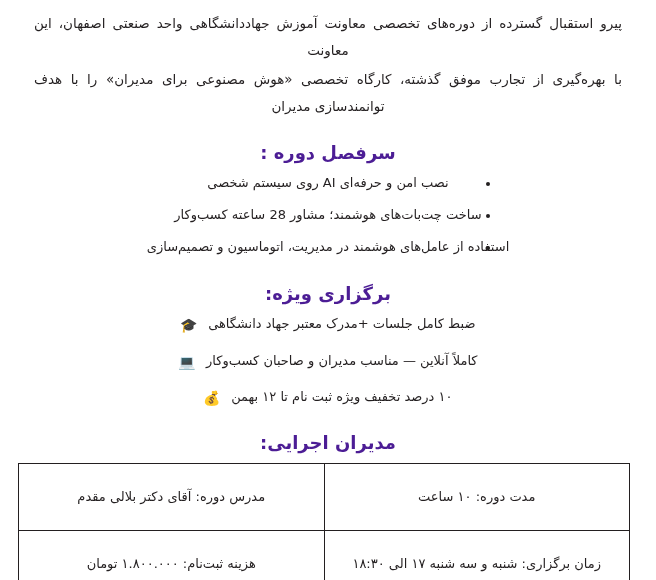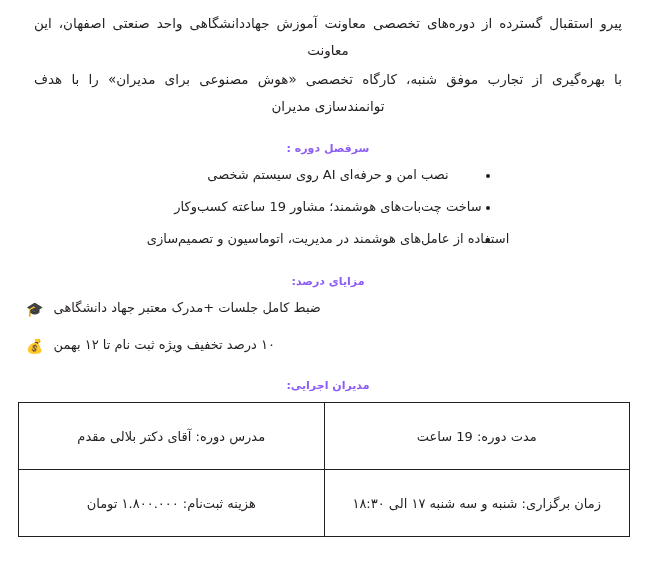--- a/index.html
+++ b/index.html
@@ -26,25 +26,25 @@
     font-size: 13.5px;
     line-height: 2.0;
     text-align: justify;
     text-align-last: center;
     margin: 0 8px;
   }
   .intro p {
     margin: 0 0 2px 0;
   }
   .section-title {
-    font-size: 11px;
+    font-size: 18px;
     font-weight: bold;
     text-align: center;
     margin: 22px 0 10px 0;
-    color: #8b5cf6;
+    color: #4c1d95;
   }
   .section-title.tight {
     margin-top: 26px;
   }
   ul.bullets {
     list-style: none;
     margin: 0;
     padding: 0;
     font-size: 13px;
     line-height: 1.55;
@@ -62,21 +62,21 @@
     background: #231f20;
     border-radius: 50%;
     vertical-align: middle;
     position: absolute;
     top: 9px;
     right: 140px;
   }
   .benefits {
     font-size: 13px;
     line-height: 1.6;
-    text-align: left;
+    text-align: center;
   }
   .benefit-row {
     margin: 0 0 14px 0;
     white-space: nowrap;
   }
   .benefit-row .emoji {
     display: inline-block;
     font-size: 14px;
     margin-right: 6px;
     vertical-align: -2px;
@@ -99,59 +99,63 @@
     padding: 18px 6px;
   }
 </style>
 </head>
 <body>
 
 <div class="page">
 
   <div class="intro">
     <p>پیرو استقبال گسترده از دوره‌های تخصصی معاونت آموزش جهاددانشگاهی واحد صنعتی اصفهان، این معاونت</p>
-    <p>با بهره‌گیری از تجارب موفق شنبه، کارگاه تخصصی «هوش مصنوعی برای مدیران» را با هدف توانمندسازی مدیران</p>
+    <p>با بهره‌گیری از تجارب موفق گذشته، کارگاه تخصصی «هوش مصنوعی برای مدیران» را با هدف توانمندسازی مدیران</p>
   </div>
 
   <div class="section-title">سرفصل دوره :</div>
 
   <ul class="bullets">
     <li>
       <span class="bullet-dot"></span>
       <span>نصب امن و حرفه‌ای AI روی سیستم شخصی</span>
     </li>
     <li>
       <span class="bullet-dot"></span>
-      <span>ساخت چت‌بات‌های هوشمند؛ مشاور 19 ساعته کسب‌وکار</span>
+      <span>ساخت چت‌بات‌های هوشمند؛ مشاور 28 ساعته کسب‌وکار</span>
     </li>
     <li>
       <span class="bullet-dot"></span>
       <span>استفاده از عامل‌های هوشمند در مدیریت، اتوماسیون و تصمیم‌سازی</span>
     </li>
   </ul>
 
-  <div class="section-title tight">مزایای درصد:</div>
+  <div class="section-title tight">برگزاری ویژه:</div>
 
   <div class="benefits">
     <div class="benefit-row">
       <span class="btext">ضبط کامل جلسات +مدرک معتبر جهاد دانشگاهی</span>
       <span class="emoji">🎓</span>
+    </div>
+    <div class="benefit-row">
+      <span class="btext">کاملاً آنلاین — مناسب مدیران و صاحبان کسب‌وکار</span>
+      <span class="emoji">💻</span>
     </div>
     <div class="benefit-row">
       <span class="btext">۱۰ درصد تخفیف ویژه ثبت نام تا ۱۲ بهمن</span>
       <span class="emoji">💰</span>
     </div>
   </div>
 
   <div class="section-title">مدیران اجرایی:</div>
 
   <table class="details">
     <tbody>
       <tr>
-        <td>مدت دوره: 19 ساعت</td>
+        <td>مدت دوره: ۱۰ ساعت</td>
         <td>مدرس دوره: آقای دکتر بلالی مقدم</td>
       </tr>
       <tr>
         <td>زمان برگزاری: شنبه و سه شنبه ۱۷ الی ۱۸:۳۰</td>
         <td>هزینه ثبت‌نام: ۱.۸۰۰.۰۰۰ تومان</td>
       </tr>
     </tbody>
   </table>
 
 </div>

